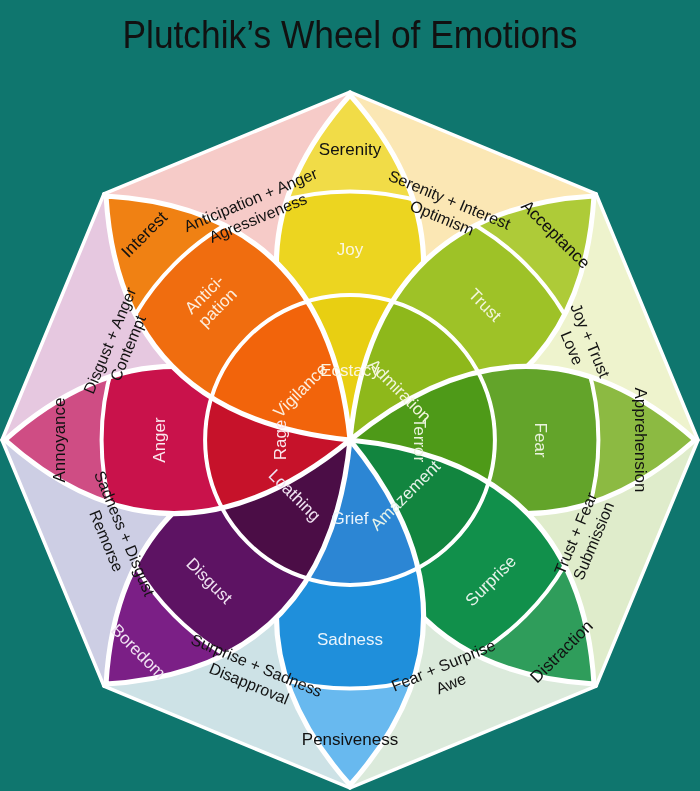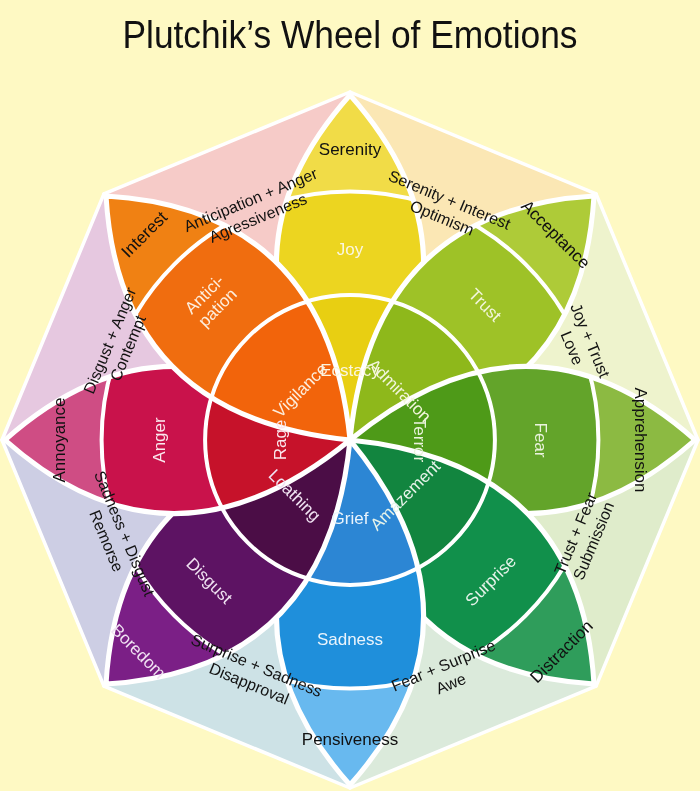--- a/index.html
+++ b/index.html
@@ -1,21 +1,21 @@
 <!DOCTYPE html>
 <html><head>
 <meta charset="utf-8">
 <style>
   html,body{margin:0;padding:0;background:#ffffff;}
   body{
     width:700px;height:791px;overflow:hidden;
     font-family:"Liberation Sans","DejaVu Sans",sans-serif;
     background:#ffffff;
   }
-  #stage{position:relative;width:700px;height:791px;background:#fef9c3;}
+  #stage{position:relative;width:700px;height:791px;background:#0f766e;}
   #title{
     position:absolute;left:0;top:14px;width:700px;text-align:center;
     font-family:"Liberation Sans","DejaVu Sans",sans-serif;
     font-size:38px;font-weight:400;color:#111;
     letter-spacing:0px;
     transform:scaleX(0.93);transform-origin:350px 0;
     white-space:nowrap;
   }
   svg#wheel{position:absolute;left:0;top:0;width:700px;height:791px;display:block;}
   .sep{fill:none;stroke:#ffffff;stroke-width:4;stroke-linecap:round;}

